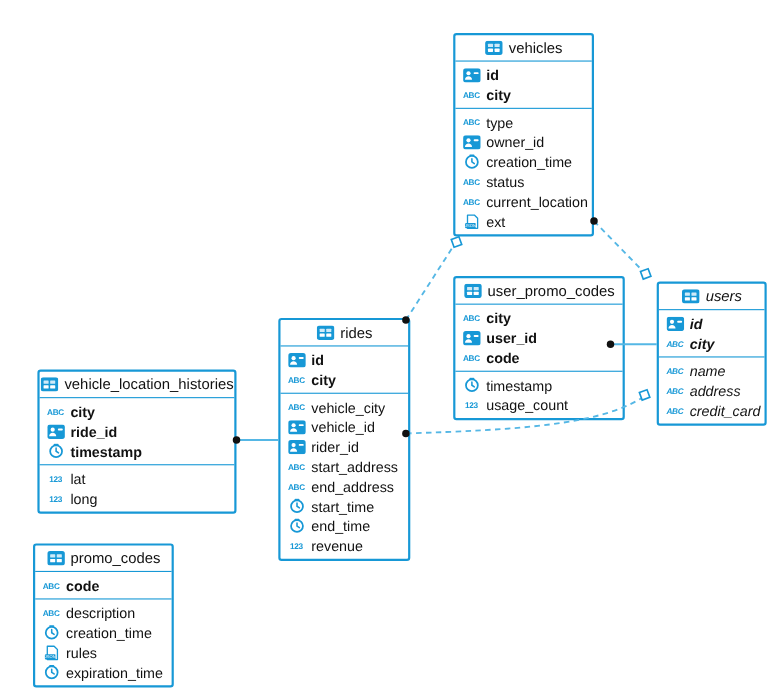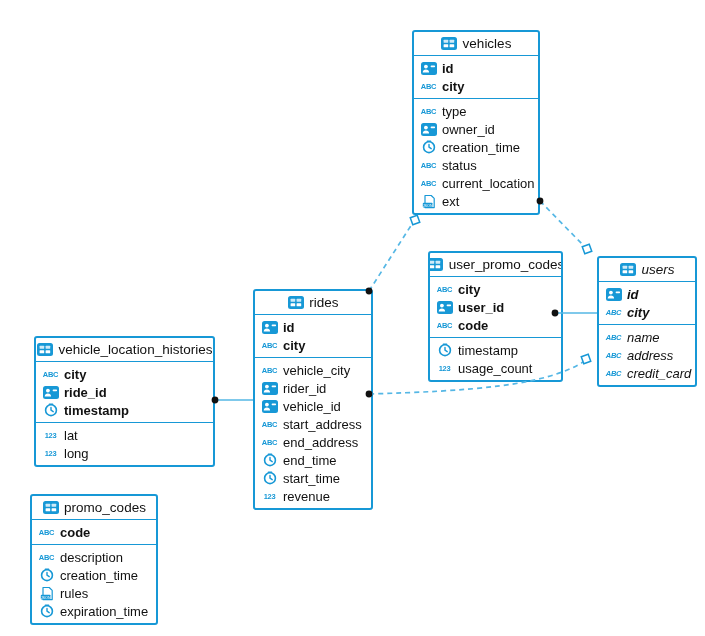--- a/index.html
+++ b/index.html
@@ -116,21 +116,21 @@
             <svg width="14" height="15" viewBox="0 0 14 15">
               <path d="M3 1.5 H9.2 L12.2 4.4 V13.6 H3 Z" fill="#fff" stroke="#1798d6" stroke-width="1.2" stroke-linejoin="round"></path>
               <rect x="0.8" y="8.8" width="9.8" height="4.8" rx="1" fill="#1798d6"></rect>
               <text x="5.7" y="12.5" font-size="3.7" fill="#fff" text-anchor="middle" font-family="Liberation Sans">JSON</text>
             </svg>
           </span>
           <span class="col-name">ext</span>
         </div>
       </div>
     </div>
-    <div class="table" style="left: 428px; top: 251px; width: 135px;">
+    <div class="table" style="left: 412px; top: 251px; width: 156px;">
       <div class="table-header">
         <span class="type-icon">
           <svg width="16" height="13" viewBox="0 0 16 13">
             <rect width="16" height="13" rx="2.5" fill="#1798d6"></rect>
             <rect x="2.6" y="2.8" width="4.6" height="3" rx="0.5" fill="#cfeaf8"></rect>
             <rect x="8.6" y="2.8" width="4.6" height="3" rx="0.5" fill="#cfeaf8"></rect>
             <rect x="2.6" y="7.2" width="4.6" height="3" rx="0.5" fill="#ffffff"></rect>
             <rect x="8.6" y="7.2" width="4.6" height="3" rx="0.5" fill="#ffffff"></rect>
           </svg>
         </span>
@@ -277,64 +277,64 @@
         </div>
         <div class="col-row">
           <span class="type-icon">
             <svg width="16" height="13" viewBox="0 0 16 13">
               <rect width="16" height="13" rx="2.5" fill="#1798d6"></rect>
               <circle cx="4.9" cy="4.6" r="1.9" fill="#fff"></circle>
               <path d="M1.7 10.6 C1.7 8.5 3.1 7.4 4.9 7.4 C6.7 7.4 8.1 8.5 8.1 10.6 Z" fill="#fff"></path>
               <rect x="9.6" y="3.6" width="4.5" height="1.7" rx="0.8" fill="#fff"></rect>
             </svg>
           </span>
+          <span class="col-name">vehicle_id</span>
+        </div>
+        <div class="col-row">
+          <span class="type-icon">
+            <svg width="16" height="13" viewBox="0 0 16 13">
+              <rect width="16" height="13" rx="2.5" fill="#1798d6"></rect>
+              <circle cx="4.9" cy="4.6" r="1.9" fill="#fff"></circle>
+              <path d="M1.7 10.6 C1.7 8.5 3.1 7.4 4.9 7.4 C6.7 7.4 8.1 8.5 8.1 10.6 Z" fill="#fff"></path>
+              <rect x="9.6" y="3.6" width="4.5" height="1.7" rx="0.8" fill="#fff"></rect>
+            </svg>
+          </span>
           <span class="col-name">rider_id</span>
         </div>
         <div class="col-row">
           <span class="type-icon">
-            <svg width="16" height="13" viewBox="0 0 16 13">
-              <rect width="16" height="13" rx="2.5" fill="#1798d6"></rect>
-              <circle cx="4.9" cy="4.6" r="1.9" fill="#fff"></circle>
-              <path d="M1.7 10.6 C1.7 8.5 3.1 7.4 4.9 7.4 C6.7 7.4 8.1 8.5 8.1 10.6 Z" fill="#fff"></path>
-              <rect x="9.6" y="3.6" width="4.5" height="1.7" rx="0.8" fill="#fff"></rect>
-            </svg>
-          </span>
-          <span class="col-name">vehicle_id</span>
-        </div>
-        <div class="col-row">
-          <span class="type-icon">
             <span class="type-glyph">ABC</span>
           </span>
           <span class="col-name">start_address</span>
         </div>
         <div class="col-row">
           <span class="type-icon">
             <span class="type-glyph">ABC</span>
           </span>
           <span class="col-name">end_address</span>
         </div>
         <div class="col-row">
           <span class="type-icon">
             <svg width="14" height="14" viewBox="0 0 14 14">
               <circle cx="7" cy="7.2" r="5.4" fill="none" stroke="#1798d6" stroke-width="1.6"></circle>
               <path d="M7 4.4 L7 7.2 L9.2 8.7" fill="none" stroke="#1798d6" stroke-width="1.4" stroke-linecap="round"></path>
               <path d="M5.4 1.2 L8.6 1.2" stroke="#1798d6" stroke-width="1.4" stroke-linecap="round"></path>
             </svg>
           </span>
+          <span class="col-name">start_time</span>
+        </div>
+        <div class="col-row">
+          <span class="type-icon">
+            <svg width="14" height="14" viewBox="0 0 14 14">
+              <circle cx="7" cy="7.2" r="5.4" fill="none" stroke="#1798d6" stroke-width="1.6"></circle>
+              <path d="M7 4.4 L7 7.2 L9.2 8.7" fill="none" stroke="#1798d6" stroke-width="1.4" stroke-linecap="round"></path>
+              <path d="M5.4 1.2 L8.6 1.2" stroke="#1798d6" stroke-width="1.4" stroke-linecap="round"></path>
+            </svg>
+          </span>
           <span class="col-name">end_time</span>
-        </div>
-        <div class="col-row">
-          <span class="type-icon">
-            <svg width="14" height="14" viewBox="0 0 14 14">
-              <circle cx="7" cy="7.2" r="5.4" fill="none" stroke="#1798d6" stroke-width="1.6"></circle>
-              <path d="M7 4.4 L7 7.2 L9.2 8.7" fill="none" stroke="#1798d6" stroke-width="1.4" stroke-linecap="round"></path>
-              <path d="M5.4 1.2 L8.6 1.2" stroke="#1798d6" stroke-width="1.4" stroke-linecap="round"></path>
-            </svg>
-          </span>
-          <span class="col-name">start_time</span>
         </div>
         <div class="col-row">
           <span class="type-icon">
             <span class="type-glyph">123</span>
           </span>
           <span class="col-name">revenue</span>
         </div>
       </div>
     </div>
     <div class="table" style="left: 34px; top: 336px; width: 181px;">

